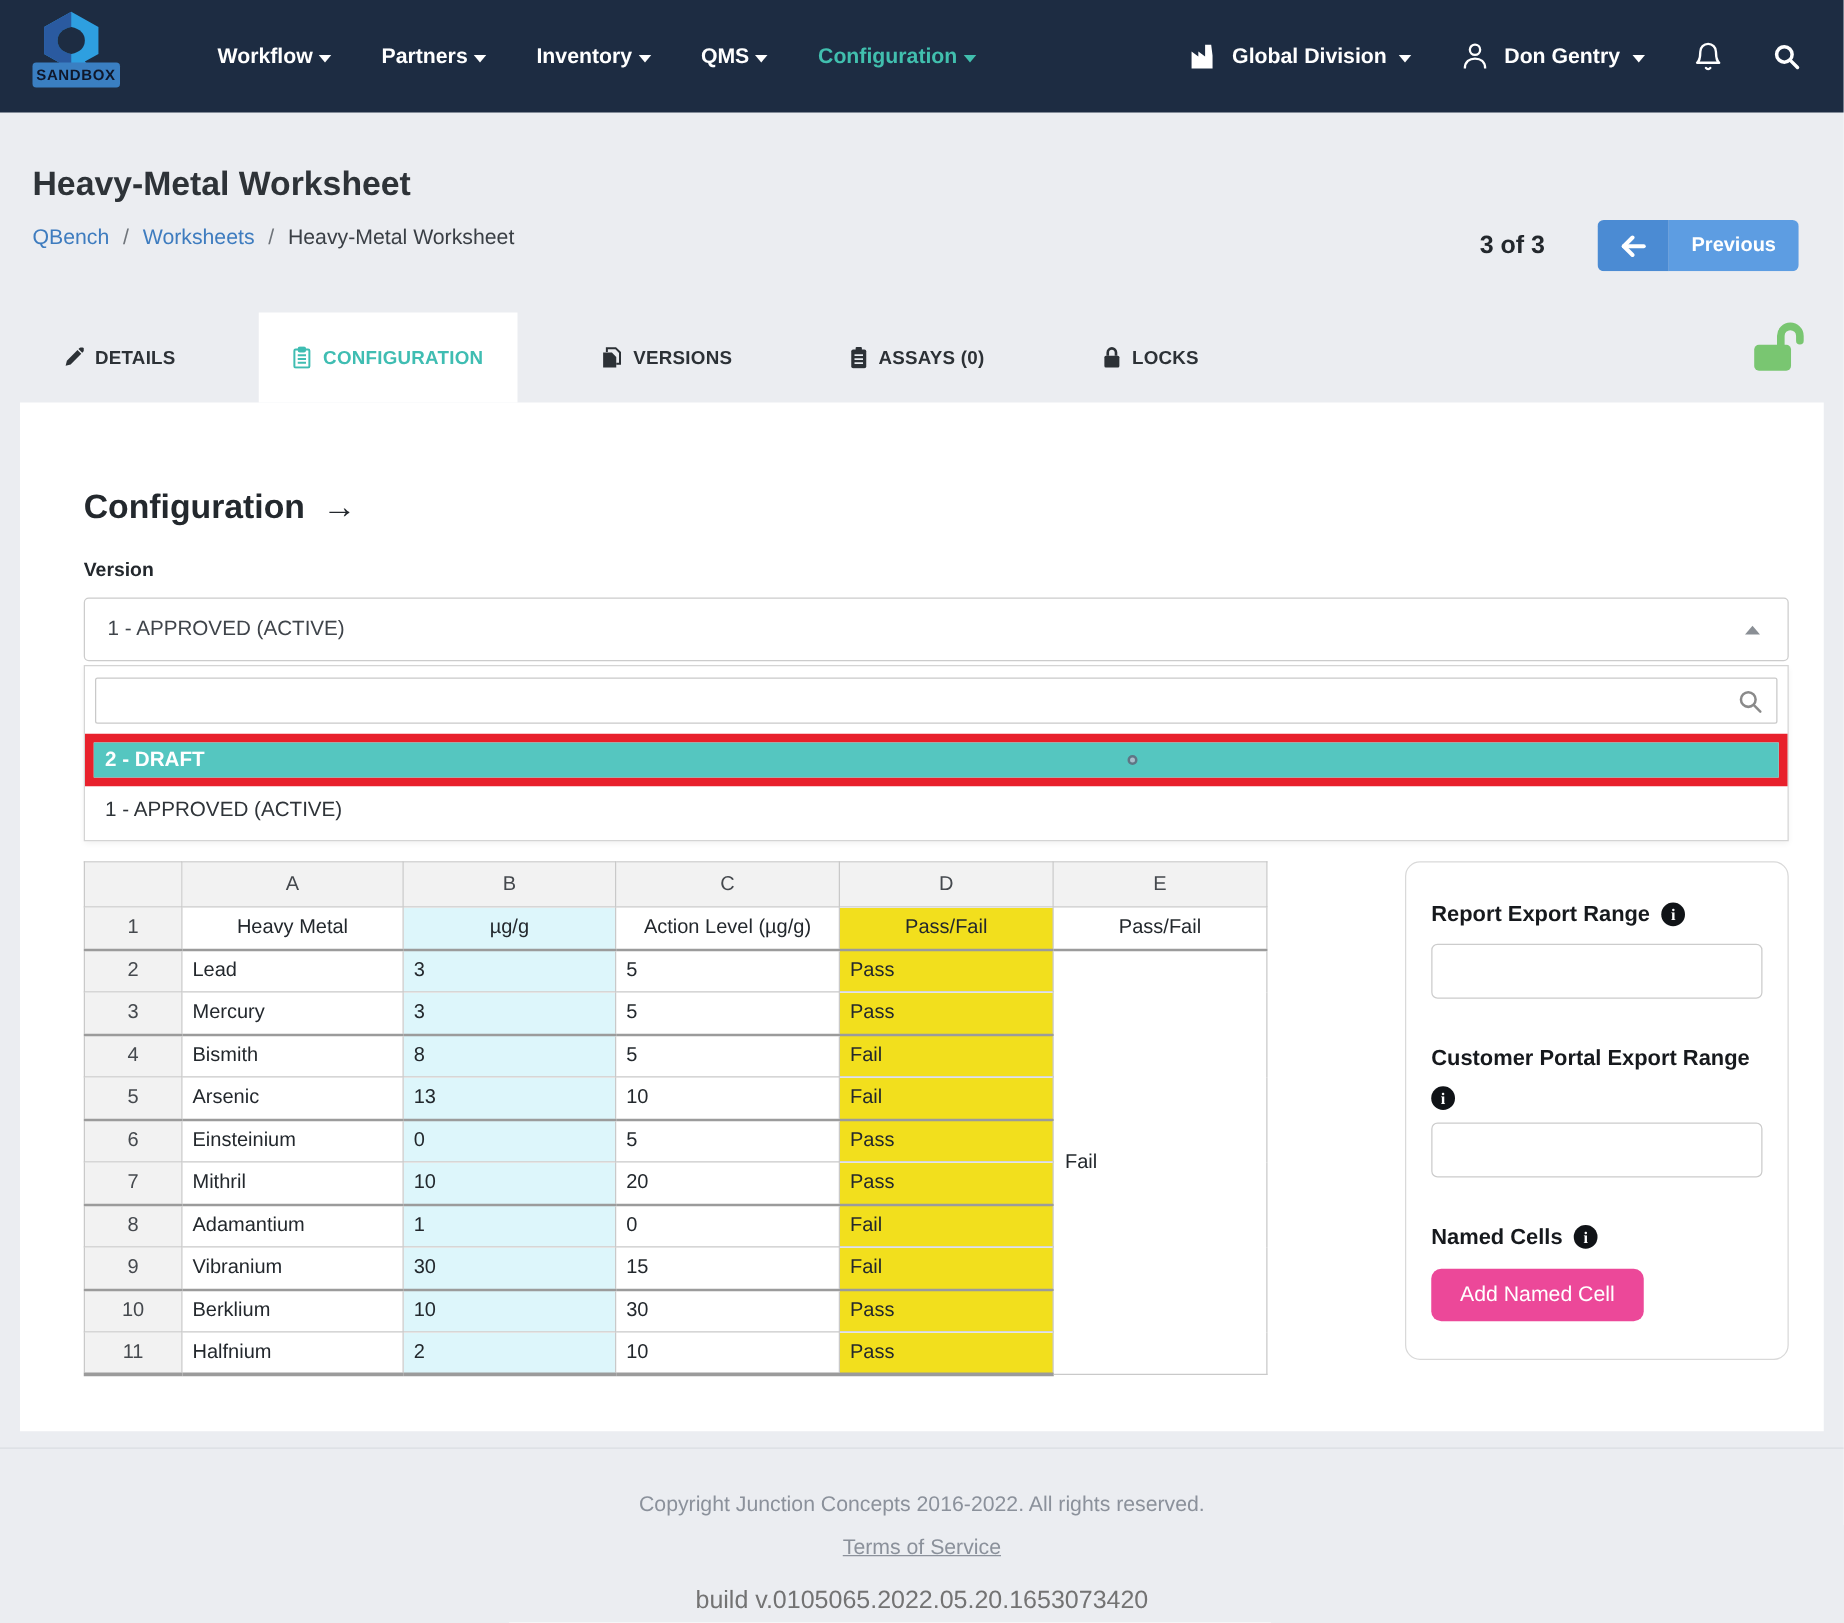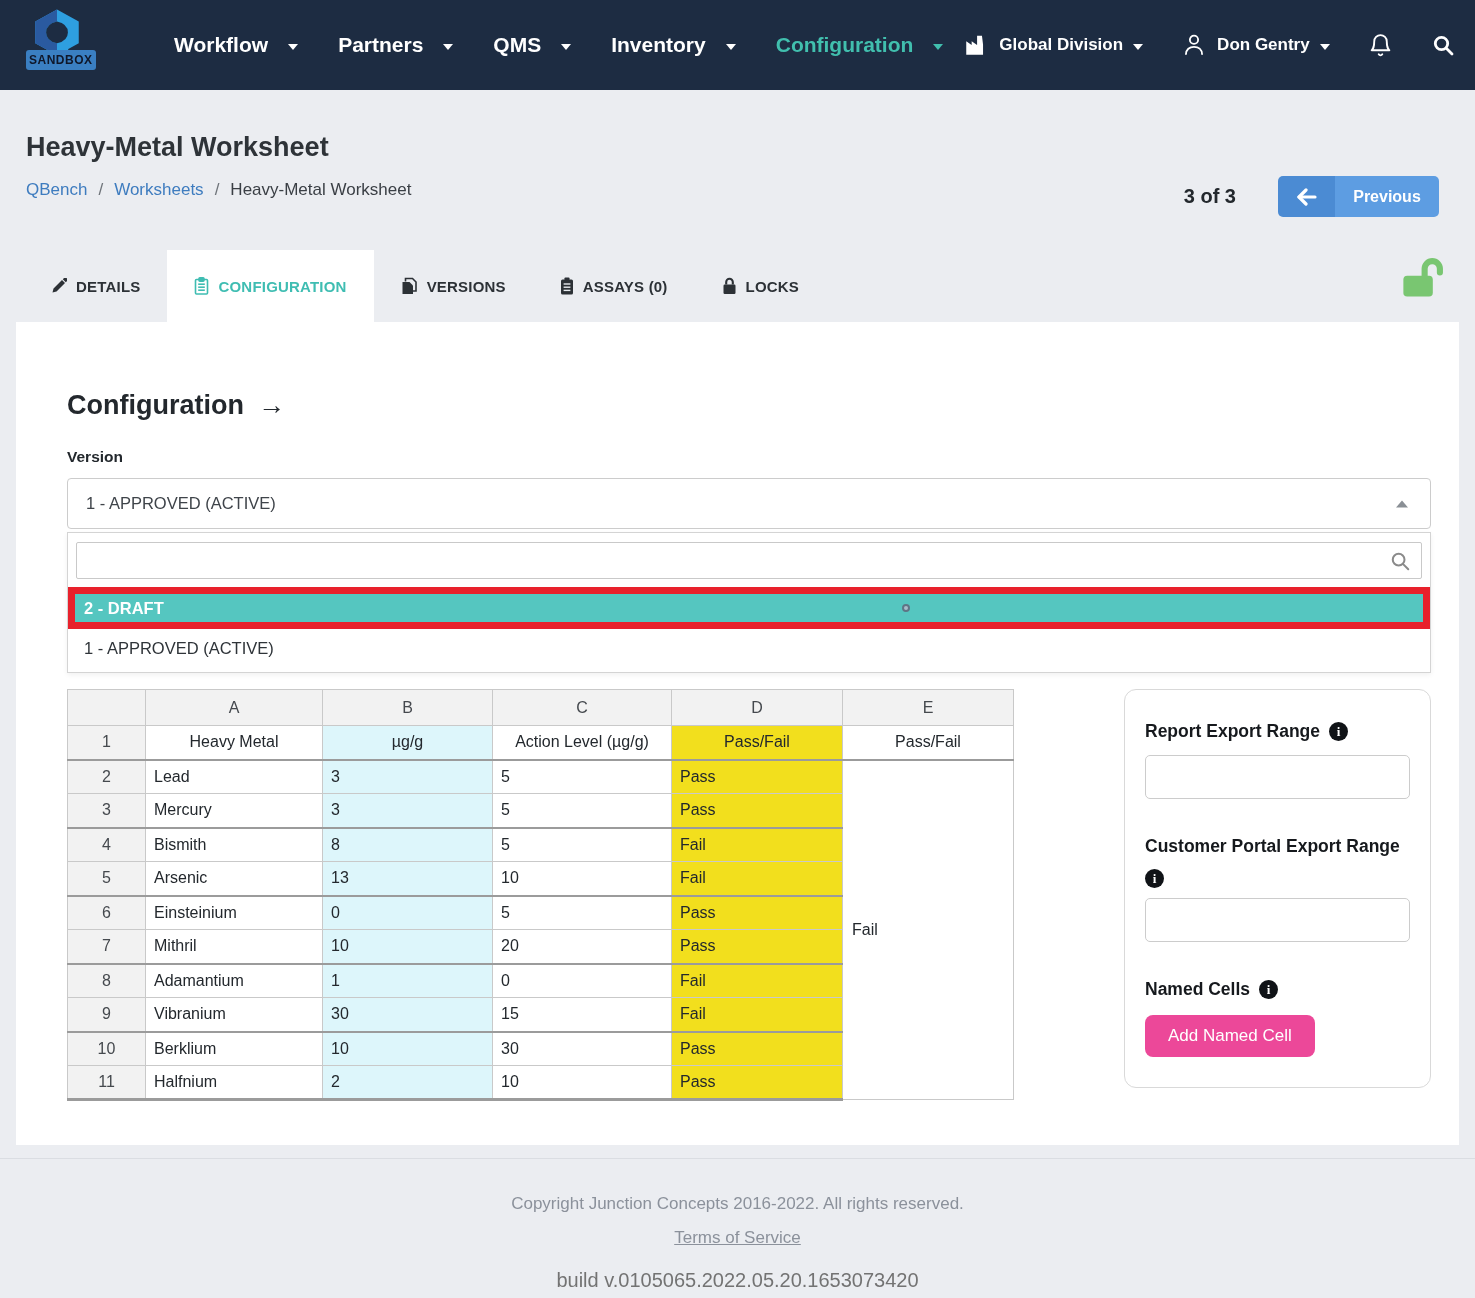--- a/index.html
+++ b/index.html
@@ -10,40 +10,40 @@
     color:#2e3338;
     overflow:hidden;
     position:relative;
   }
   
   .navbar{ height:90px; background:#1d2c42; display:flex; align-items:center; color:#fff; padding-left:26px; }
   .logo-wrap{ position:relative; width:86px; height:90px; flex:0 0 auto; cursor:pointer; }
   .logo-wrap svg{ position:absolute; top:7px; left:2px; }
   .sandbox-badge{ position:absolute; left:0; bottom:20px; background:#3a7fc2; color:#0f172a; font-size:12px; font-weight:700; letter-spacing:.5px; padding:3px 3px; border-radius:3px; }
   .nav-items{ display:flex; margin-left:42px; }
-  .nav-item{ display:flex; align-items:center; gap:20px; padding:0 20px; height:90px; font-size:21px; font-weight:600; cursor:pointer; white-space:nowrap; }
+  .nav-item{ display:flex; align-items:center; gap:5px; padding:0 20px; height:90px; font-size:17px; font-weight:600; cursor:pointer; white-space:nowrap; }
   .nav-item.active{ color:#41bfae; }
   .caret{ width:0; height:0; border-left:5px solid transparent; border-right:5px solid transparent; border-top:6px solid currentColor; margin-top:3px; }
   .nav-right{ margin-left:auto; display:flex; align-items:center; gap:38px; padding-right:34px; }
   .nav-group{ display:flex; align-items:center; gap:10px; font-size:17px; font-weight:600; cursor:pointer; white-space:nowrap; }
   .icon-btn{ cursor:pointer; display:flex; align-items:center; }
   
   .page-head{ display:flex; align-items:flex-start; padding:42px 26px 0 26px; }
   .page-title{ font-size:27px; font-weight:700; color:#2e3338; }
   .breadcrumb{ margin-top:17px; font-size:17px; display:flex; gap:11px; align-items:flex-end; }
   .breadcrumb .crumb-link{ color:#3e7cbf; cursor:pointer; text-decoration:none; }
   .breadcrumb .crumb-sep{ color:#6f747a; }
   .breadcrumb .crumb-current{ color:#3a3f45; }
   .head-right{ margin-left:auto; display:flex; align-items:center; gap:42px; margin-top:44px; padding-right:10px; }
   .pager-pos{ font-size:20px; font-weight:600; color:#23282d; }
   .prev-btn{ display:flex; height:41px; width:161px; border-radius:5px; overflow:hidden; cursor:pointer; border:none; padding:0; font-family:inherit; }
   .prev-btn .arrow-seg{ width:57px; background:#4b8bd3; display:flex; align-items:center; justify-content:center; }
   .prev-btn .label-seg{ flex:1; background:#5d9de2; color:#fff; font-size:16px; font-weight:600; display:flex; align-items:center; justify-content:center; }
   
-  .tabs-row{ display:flex; margin-top:33px; padding-left:24px; height:72px; position:relative; }
+  .tabs-row{ display:flex; margin-top:33px; padding-left:24px; height:72px; position:relative;gap:40px; }
   .tab{ display:flex; align-items:center; gap:9px; padding:0 27px; font-size:15px; font-weight:700; color:#2c3136; cursor:pointer; letter-spacing:.2px; }
   .tab.active{ background:#fff; color:#3fbdb2; }
   .tab .ticon{ display:flex; align-items:center; }
   .unlock-wrap{ position:absolute; right:28px; top:4px; cursor:pointer; }
   
   .panel{ margin:0 16px; background:#fff; height:823px; padding:0 28px 0 51px; }
   .config-heading{ padding-top:68px; font-size:27px; font-weight:600; color:#23282d; display:flex; align-items:center; gap:14px; }
   .version-label{ margin-top:27px; font-size:15.5px; font-weight:700; color:#23282d; }
   .select-box{ margin-top:12px; height:51px; border:1px solid #ccc; border-radius:4px; display:flex; align-items:center; padding:0 18px; font-size:16.5px; color:#3f444a; position:relative; cursor:pointer; background:#fff; }
   .select-box .up-tri{ position:absolute; right:22px; top:50%; transform:translateY(-50%); width:0; height:0; border-left:6px solid transparent; border-right:6px solid transparent; border-bottom:7px solid #8a8f95; }
@@ -99,25 +99,25 @@
   <div class="nav-items">
     <div class="nav-item">
         <span>Workflow</span>
         <span class="caret"></span>
       </div>
     <div class="nav-item">
         <span>Partners</span>
         <span class="caret"></span>
       </div>
     <div class="nav-item">
+        <span>Inventory</span>
+        <span class="caret"></span>
+      </div>
+    <div class="nav-item">
         <span>QMS</span>
-        <span class="caret"></span>
-      </div>
-    <div class="nav-item">
-        <span>Inventory</span>
         <span class="caret"></span>
       </div>
     <div class="nav-item active">
         <span>Configuration</span>
         <span class="caret"></span>
       </div>
   </div>
   <div class="nav-right">
     <div class="nav-group">
       <svg width="26" height="26" viewBox="0 0 24 24">

